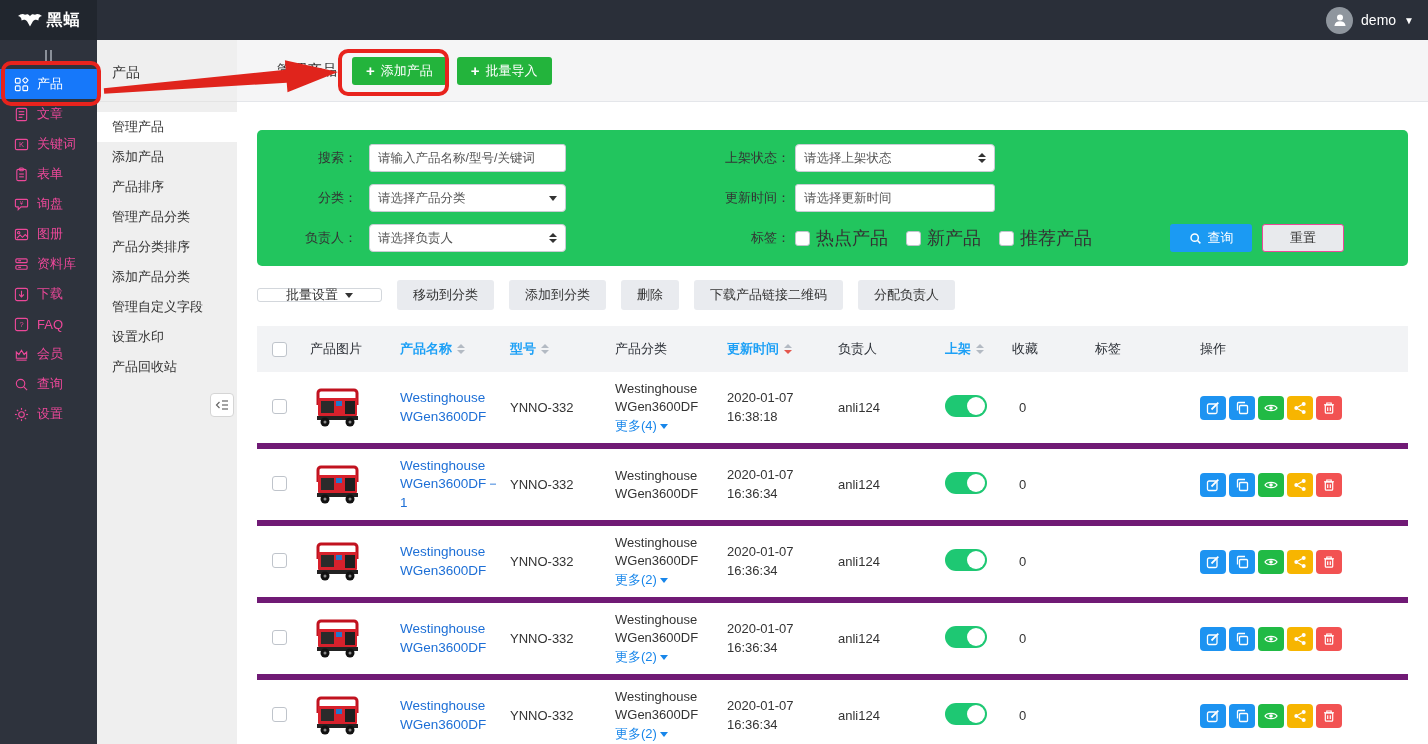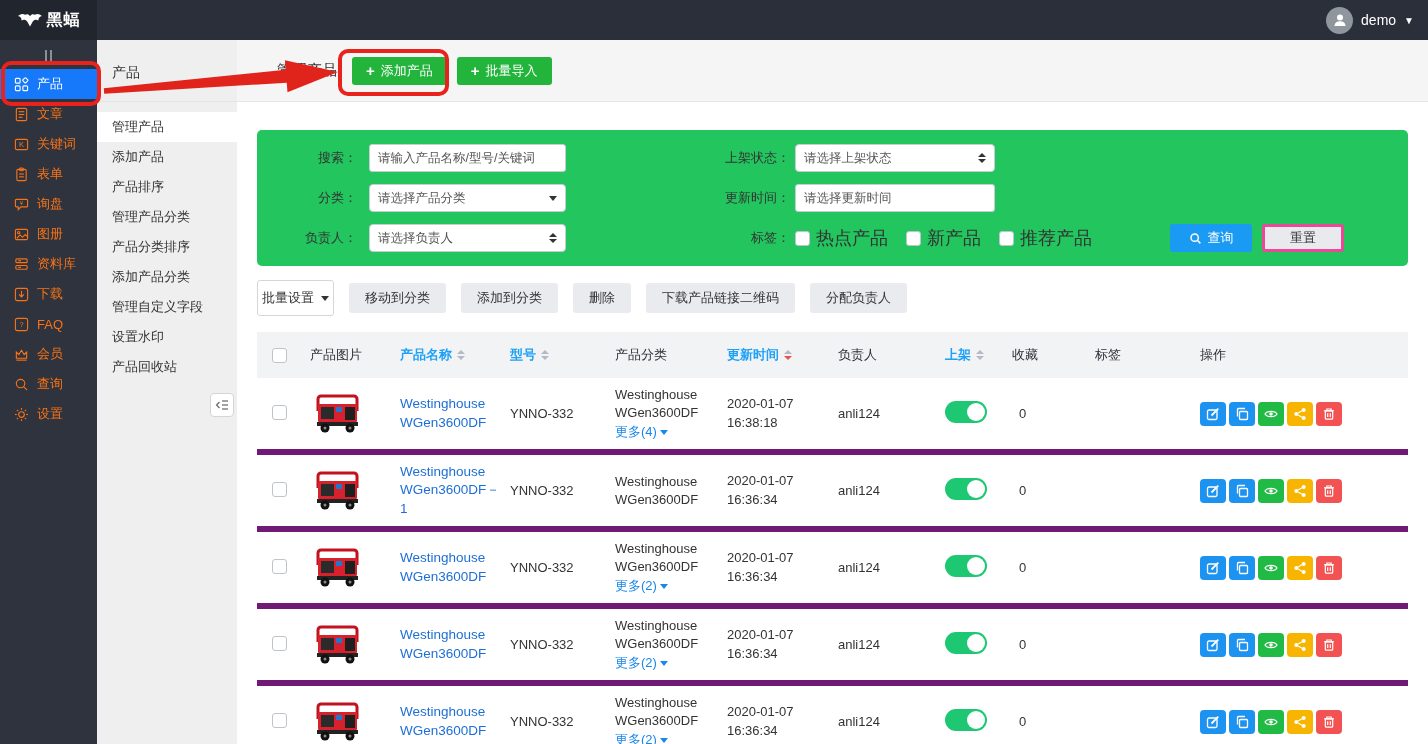--- a/index.html
+++ b/index.html
@@ -12,21 +12,21 @@
   .logo { width:97px; height:40px; background:#21262e; display:flex; align-items:center; justify-content:center; gap:4px; color:#fff; font-size:16px; font-weight:bold; letter-spacing:1px; }
   .topbar-right { margin-left:auto; display:flex; align-items:center; gap:8px; padding-right:14px; color:#fff; }
   .avatar { width:27px; height:27px; border-radius:50%; background:#8f969e; display:flex; align-items:center; justify-content:center; }
   .user-name { font-size:14px; color:#fff; }
   .user-caret { color:#fff; font-size:10px; }
 
   
   .sidebar { position:absolute; left:0; top:40px; bottom:0; width:97px; background:#2e333d; z-index:4; padding-top:6px; }
   .side-handle { height:20px; display:flex; align-items:center; justify-content:center; gap:3px; margin-bottom:3px; cursor:pointer; }
   .side-handle i { width:2px; height:13px; background:#8a9099; display:block; }
-  .side-item { height:30px; display:flex; align-items:center; gap:8px; padding-left:14px; color:#f97316; font-size:13px; cursor:pointer; }
+  .side-item { height:30px; display:flex; align-items:center; gap:8px; padding-left:14px; color:#ec4899; font-size:13px; cursor:pointer; }
   .side-item svg { flex:0 0 auto; }
   .side-item.active { background:#1678fa; color:#fff; }
 
   
   .submenu { position:absolute; left:97px; top:40px; bottom:0; width:140px; background:#efefef; z-index:3; }
   .submenu-title { height:62px; padding:24px 0 0 15px; font-size:14px; color:#333; border-bottom:1px solid #e4e4e4; }
   .submenu-list { margin-top:10px; }
   .submenu-item { height:30px; line-height:30px; padding-left:15px; font-size:13px; color:#333; cursor:pointer; white-space:nowrap; }
   .submenu-item.active { background:#fff; }
   .submenu-collapse { position:absolute; top:353px; right:3px; width:24px; height:24px; background:#fff; border:1px solid #d5d5d5; border-radius:4px; display:flex; align-items:center; justify-content:center; cursor:pointer; }
@@ -50,25 +50,25 @@
   .w200 { width:200px; }
   .caret-down { width:0; height:0; border-left:4px solid transparent; border-right:4px solid transparent; border-top:5px solid #333; }
   .caret-dbl { display:flex; flex-direction:column; gap:2px; }
   .caret-dbl i { display:block; width:0; height:0; border-left:4px solid transparent; border-right:4px solid transparent; }
   .caret-dbl i.u { border-bottom:4px solid #333; }
   .caret-dbl i.d { border-top:4px solid #333; }
   .checkgroup { display:flex; align-items:center; gap:18px; }
   .check { display:flex; align-items:center; gap:6px; font-size:18px; color:#333; cursor:pointer; }
   .checkbox { width:15px; height:15px; border:1px solid #bfc4cb; border-radius:3px; background:#fff; display:inline-block; }
   .btn-query { margin-left:78px; width:82px; height:28px; border:none; border-radius:3px; background:#1b9af3; color:#fff; font-size:13px; display:inline-flex; align-items:center; justify-content:center; gap:6px; cursor:pointer; font-family:inherit; }
-  .btn-reset { margin-left:10px; width:82px; height:28px; border:3px solid #ec4899; border-radius:3px; background:#e8eaed; color:#333; font-size:13px; cursor:pointer; font-family:inherit; }
+  .btn-reset { margin-left:10px; width:82px; height:28px; border:1px solid #ec4899; border-radius:3px; background:#e8eaed; color:#333; font-size:13px; cursor:pointer; font-family:inherit; }
 
   
   .bulk { margin:14px 20px 0 20px; display:flex; align-items:center; gap:15px; }
-  .btn-bulk-main { height:36px; padding:0 4px; background:#fff; border:1px solid #d3d7dc; border-radius:3px; font-size:13px; color:#333; display:inline-flex; align-items:center; gap:7px; cursor:pointer; font-family:inherit; }
+  .btn-bulk-main { height:14px; padding:0 28px; background:#fff; border:1px solid #d3d7dc; border-radius:3px; font-size:13px; color:#333; display:inline-flex; align-items:center; gap:7px; cursor:pointer; font-family:inherit; }
   .btn-bulk { height:30px; padding:0 16px; background:#e9ebef; border:none; border-radius:3px; font-size:13px; color:#333; cursor:pointer; font-family:inherit; }
 
   
   .table { margin:16px 20px 0 20px; }
   .t-grid { display:grid; grid-template-columns:48px 90px 110px 105px 112px 111px 107px 67px 83px 105px 1fr; align-items:center; }
   .t-head { background:#f2f3f5; height:46px; font-size:13px; color:#2b2f36; }
   .t-head > div { padding-left:5px; display:flex; align-items:center; gap:5px; }
   .th-blue { color:#1da0f6; font-weight:bold; cursor:pointer; }
   .sort { display:flex; flex-direction:column; gap:2px; }
   .sort i { display:block; width:0; height:0; border-left:4px solid transparent; border-right:4px solid transparent; }

